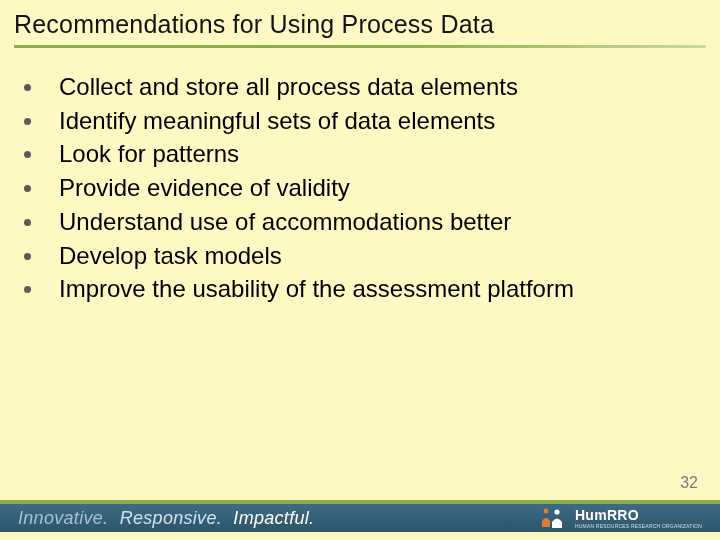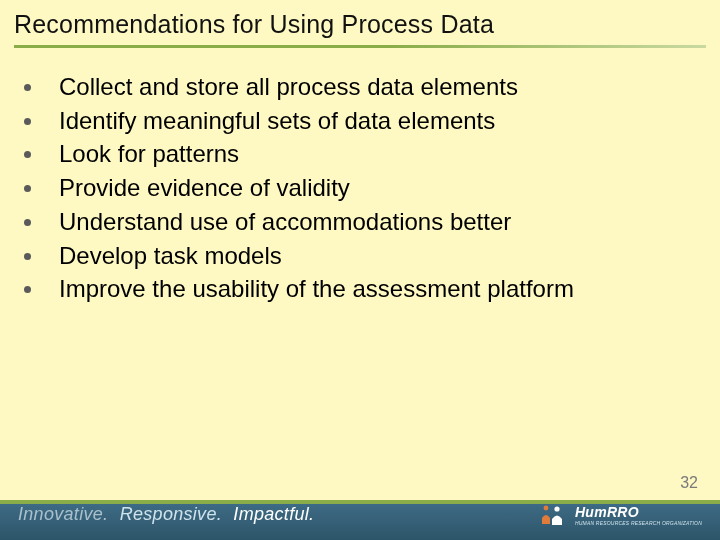--- a/index.html
+++ b/index.html
@@ -61,41 +61,40 @@
     left: 0;
     bottom: 0;
     width: 100%;
     height: 40px;
   }
   .footer .bar-top {
     height: 4px;
     background: #8aad4a;
   }
   .footer .bar-main {
-    height: 36px;
+    height: 28px;
     background: linear-gradient(to bottom, #3d6a84 0%, #2d5569 100%);
     display: flex;
-    align-items: flex-start;
+    align-items: center;
     justify-content: space-between;
     padding: 0 18px 0 18px;
   }
   .tagline {
     font-style: italic;
     color: #a9c0cc;
     font-size: 18px;
     white-space: nowrap;
     letter-spacing: 0.3px;
   }
   .tagline .w2 { color: #cfe3ec; margin: 0 6px; }
   .tagline .w3 { color: #ffffff; }
   .logo {
     display: flex;
     align-items: center;
     gap: 10px;
-    font-style: italic;
   }
   .logo-mark {
     width: 26px;
     height: 22px;
     position: relative;
   }
   .logo-mark svg { display: block; }
   .logo-text {
     display: flex;
     flex-direction: column;

